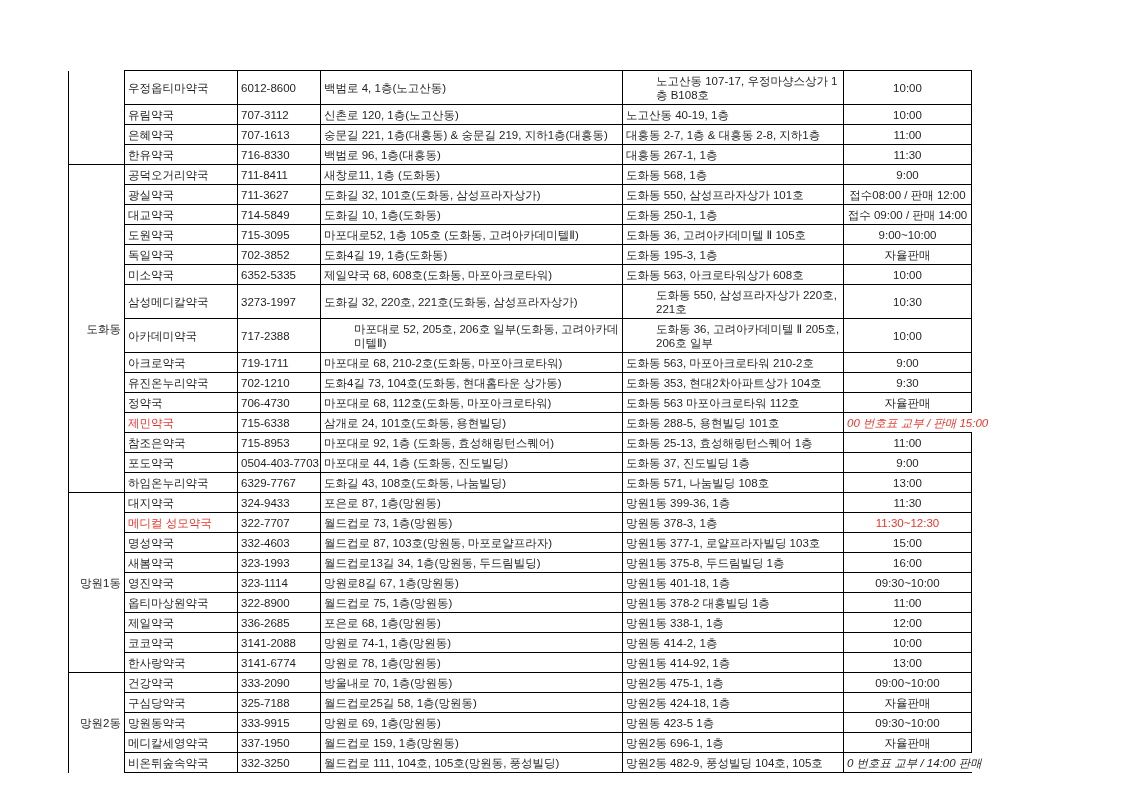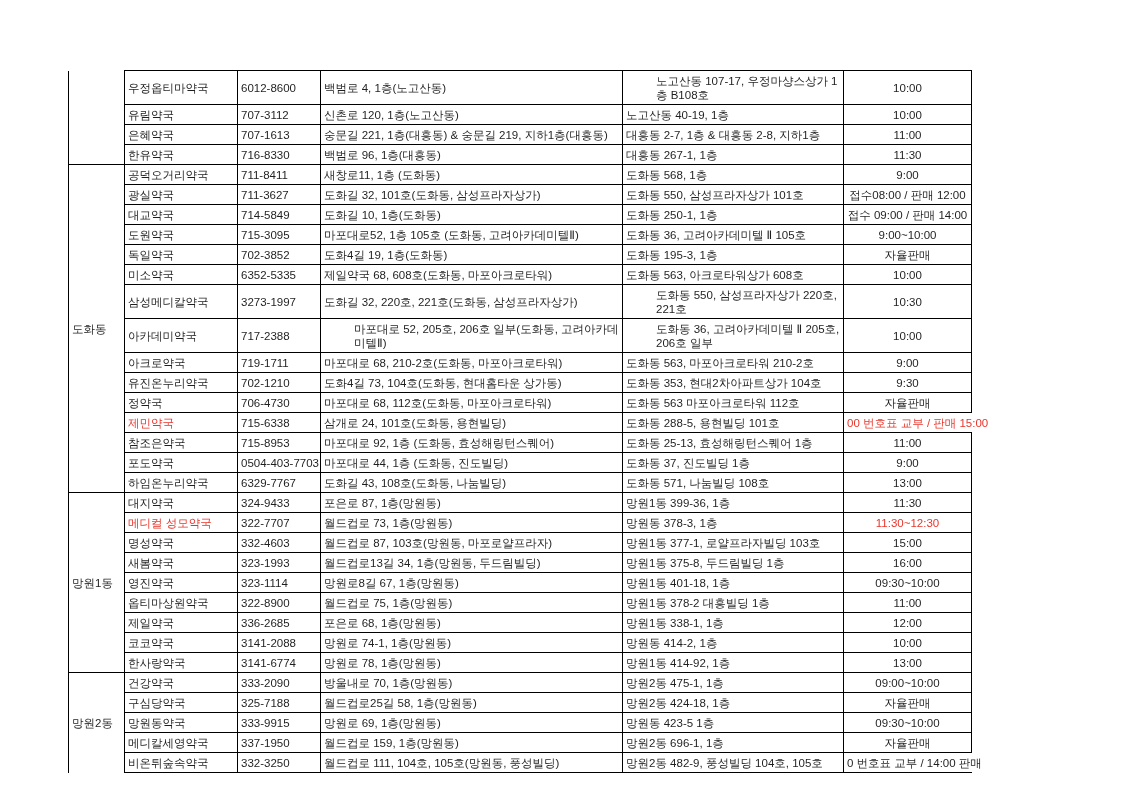--- a/index.html
+++ b/index.html
@@ -13,29 +13,29 @@
     position:absolute; left:68px; top:70px; width:903px;
     border-collapse:collapse; table-layout:fixed;
   }
   td {
     border:1px solid #000;
     font-size:11.5px; line-height:14px; color:#1f1f1f;
     padding:1px 3px; height:17px;
     overflow:hidden; white-space:nowrap; vertical-align:middle;
     background:transparent;
   }
-  td.c-district { text-align:left; overflow:visible; }
+  td.c-district { text-align:right; overflow:visible; }
   td.c-time { text-align:center; overflow:visible; }
   td.wrap { white-space:normal; word-break:break-all;padding-left:33px; }
   tr.tall td { height:31px; }
   .red { color:#e8352b;margin-top:40px; }
   td.no-top { border-top:none; }
   td.no-bottom { border-bottom:none; }
   td.no-right { border-right:none; }
-  .overflow-text { white-space:nowrap; text-align:right; overflow:visible; }
+  .overflow-text { white-space:nowrap; text-align:right; overflow:visible;font-style:italic; }
 </style>
 </head>
 <body>
 
 <div class="page">
   <table class="pharm">
     <colgroup>
       <col style="width:56px">
       <col style="width:113px">
       <col style="width:83px">

